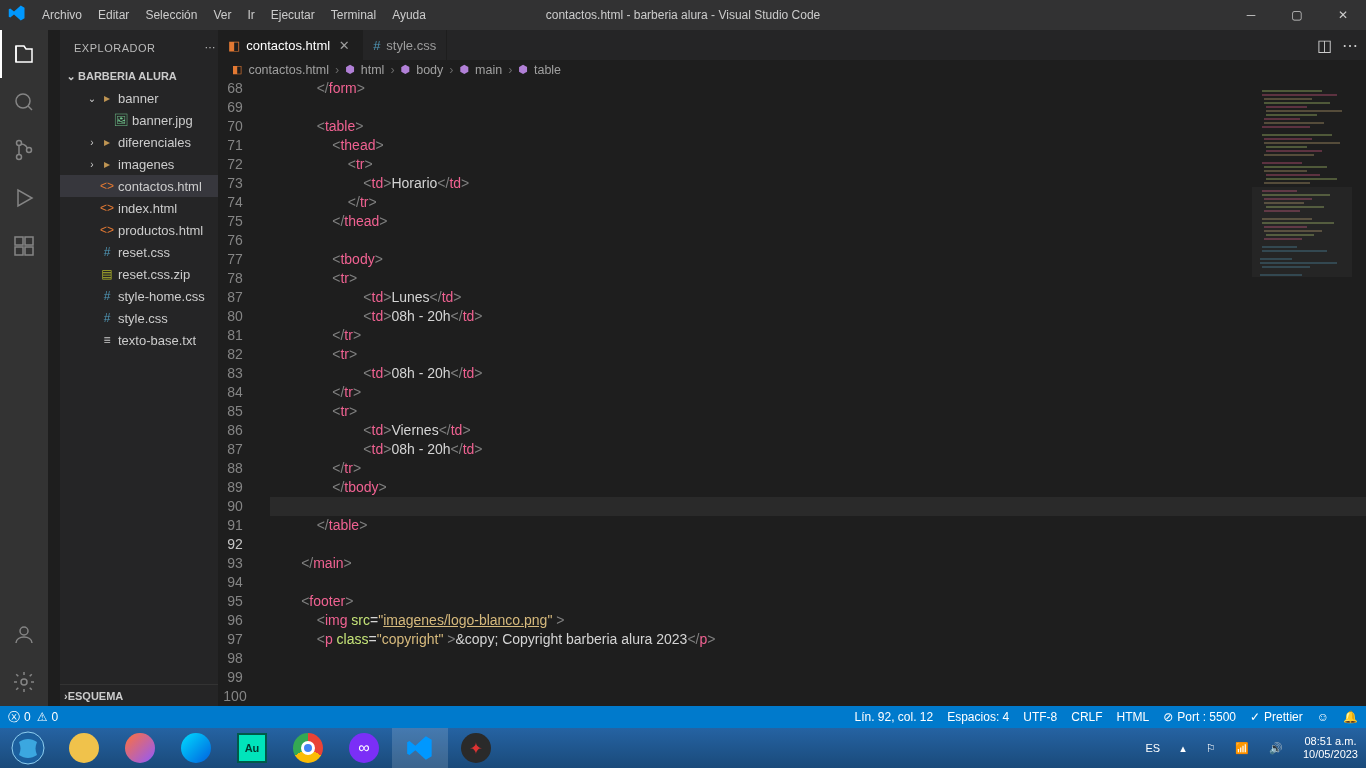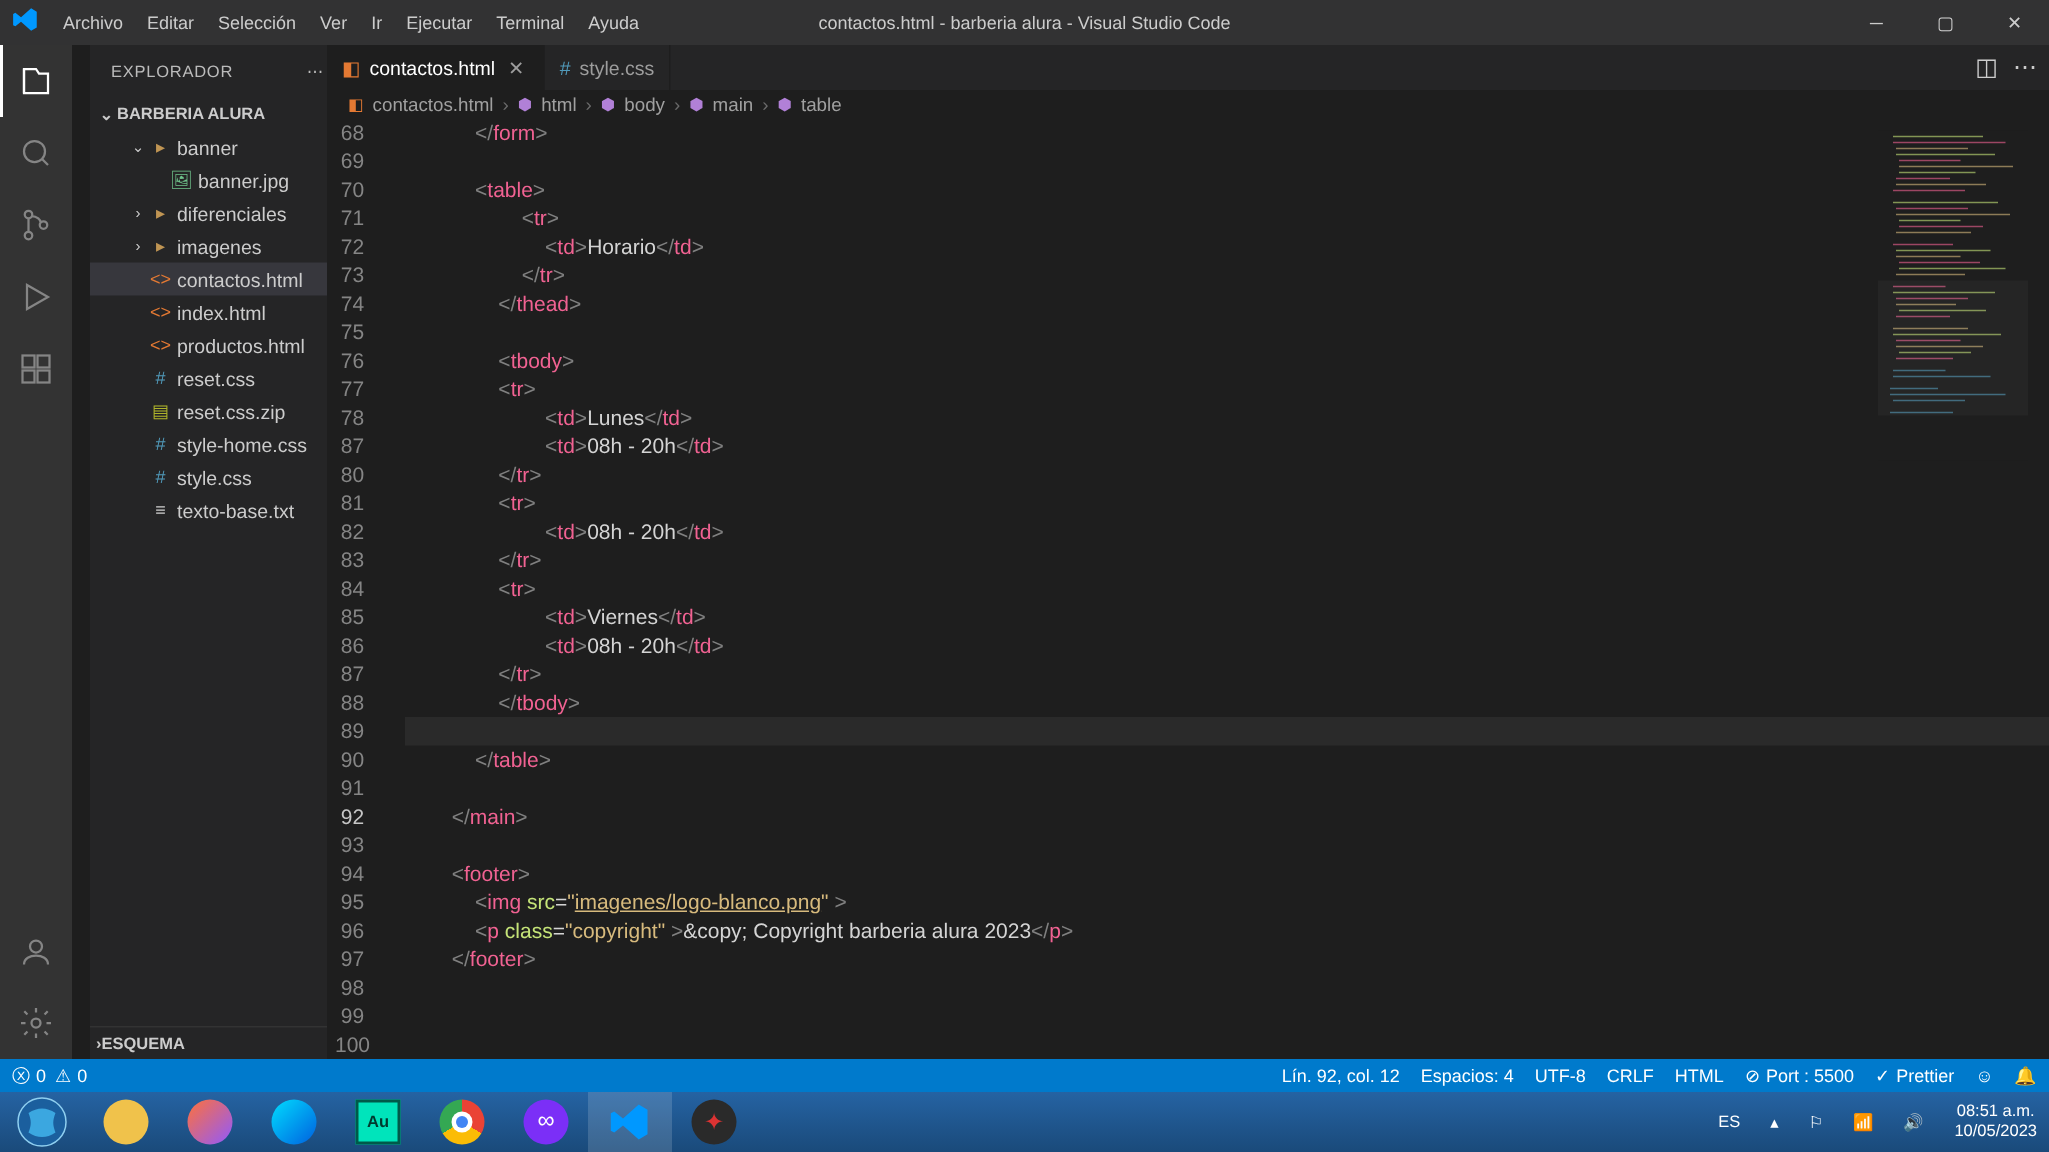--- a/index.html
+++ b/index.html
@@ -298,20 +298,21 @@
         <div>96</div>
         <div>97</div>
         <div>98</div>
         <div>99</div>
         <div>100</div>
       </div>
     <div class="code" id="code">
         <div class="ln">            <span class="c-angle">&lt;/</span><span class="c-tag">form</span><span class="c-angle">&gt;</span></div>
         <div class="ln"></div>
         <div class="ln">            <span class="c-angle">&lt;</span><span class="c-tag">table</span><span class="c-angle">&gt;</span></div>
+        <div class="ln">                <span class="c-angle">&lt;</span><span class="c-tag">thead</span><span class="c-angle">&gt;</span></div>
         <div class="ln">                    <span class="c-angle">&lt;</span><span class="c-tag">tr</span><span class="c-angle">&gt;</span></div>
         <div class="ln">                        <span class="c-angle">&lt;</span><span class="c-tag">td</span><span class="c-angle">&gt;</span><span class="c-txt">Horario</span><span class="c-angle">&lt;/</span><span class="c-tag">td</span><span class="c-angle">&gt;</span></div>
         <div class="ln">                    <span class="c-angle">&lt;/</span><span class="c-tag">tr</span><span class="c-angle">&gt;</span></div>
         <div class="ln">                <span class="c-angle">&lt;/</span><span class="c-tag">thead</span><span class="c-angle">&gt;</span></div>
         <div class="ln"></div>
         <div class="ln">                <span class="c-angle">&lt;</span><span class="c-tag">tbody</span><span class="c-angle">&gt;</span></div>
         <div class="ln">                <span class="c-angle">&lt;</span><span class="c-tag">tr</span><span class="c-angle">&gt;</span></div>
         <div class="ln">                        <span class="c-angle">&lt;</span><span class="c-tag">td</span><span class="c-angle">&gt;</span><span class="c-txt">Lunes</span><span class="c-angle">&lt;/</span><span class="c-tag">td</span><span class="c-angle">&gt;</span></div>
         <div class="ln">                        <span class="c-angle">&lt;</span><span class="c-tag">td</span><span class="c-angle">&gt;</span><span class="c-txt">08h - 20h</span><span class="c-angle">&lt;/</span><span class="c-tag">td</span><span class="c-angle">&gt;</span></div>
         <div class="ln">                <span class="c-angle">&lt;/</span><span class="c-tag">tr</span><span class="c-angle">&gt;</span></div>
@@ -324,21 +325,20 @@
         <div class="ln">                <span class="c-angle">&lt;/</span><span class="c-tag">tr</span><span class="c-angle">&gt;</span></div>
         <div class="ln">                <span class="c-angle">&lt;/</span><span class="c-tag">tbody</span><span class="c-angle">&gt;</span></div>
         <div class="ln hl">                </div>
         <div class="ln">            <span class="c-angle">&lt;/</span><span class="c-tag">table</span><span class="c-angle">&gt;</span></div>
         <div class="ln"></div>
         <div class="ln">        <span class="c-angle">&lt;/</span><span class="c-tag">main</span><span class="c-angle">&gt;</span></div>
         <div class="ln"></div>
         <div class="ln">        <span class="c-angle">&lt;</span><span class="c-tag">footer</span><span class="c-angle">&gt;</span></div>
         <div class="ln">            <span class="c-angle">&lt;</span><span class="c-tag">img </span><span class="c-attr">src</span><span class="c-op">=</span><span class="c-str">"</span><span class="c-link">imagenes/logo-blanco.png</span><span class="c-str">" </span><span class="c-angle">&gt;</span></div>
         <div class="ln">            <span class="c-angle">&lt;</span><span class="c-tag">p </span><span class="c-attr">class</span><span class="c-op">=</span><span class="c-str">"copyright" </span><span class="c-angle">&gt;</span><span class="c-txt">&amp;copy; Copyright barberia alura 2023</span><span class="c-angle">&lt;/</span><span class="c-tag">p</span><span class="c-angle">&gt;</span></div>
-        <div class="ln">        <span class="c-angle">&lt;/</span><span class="c-tag">footer</span><span class="c-angle">&gt;</span></div>
       </div>
   </div>
   <svg class="minimap" viewBox="0 0 100 220" preserveAspectRatio="none">
     <rect width="100" height="220" fill="#1e1e1e"></rect>
     <g stroke-width="1">
       <line x1="10" y1="4" x2="70" y2="4" stroke="#c5e478"></line>
         <line x1="10" y1="8" x2="85" y2="8" stroke="#f06292"></line>
       <line x1="12" y1="12" x2="60" y2="12" stroke="#d7ba7d"></line>
         <line x1="12" y1="16" x2="78" y2="16" stroke="#c5e478"></line>
       <line x1="14" y1="20" x2="55" y2="20" stroke="#f06292"></line>

